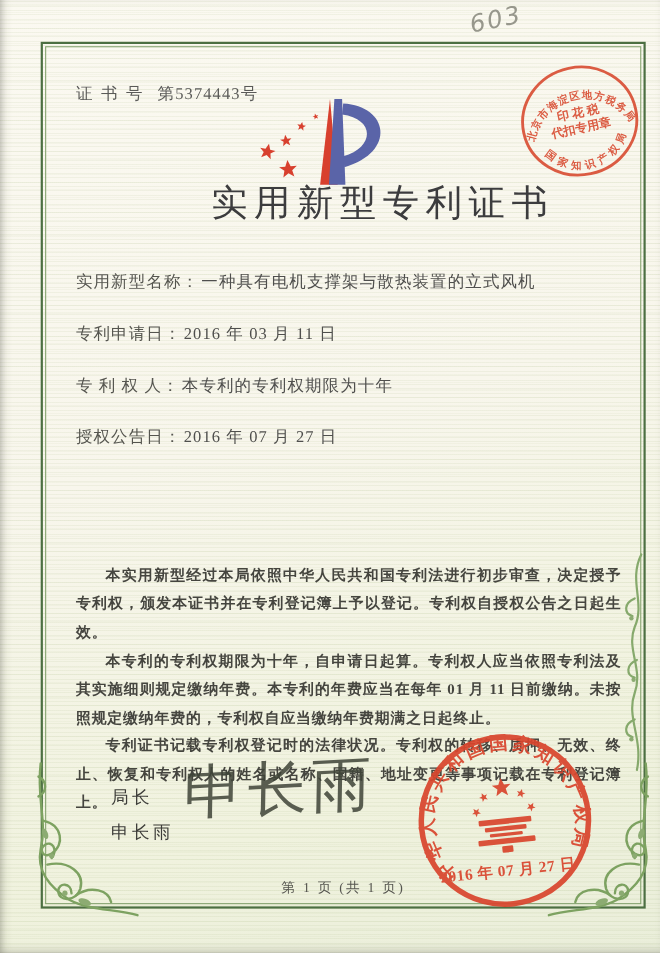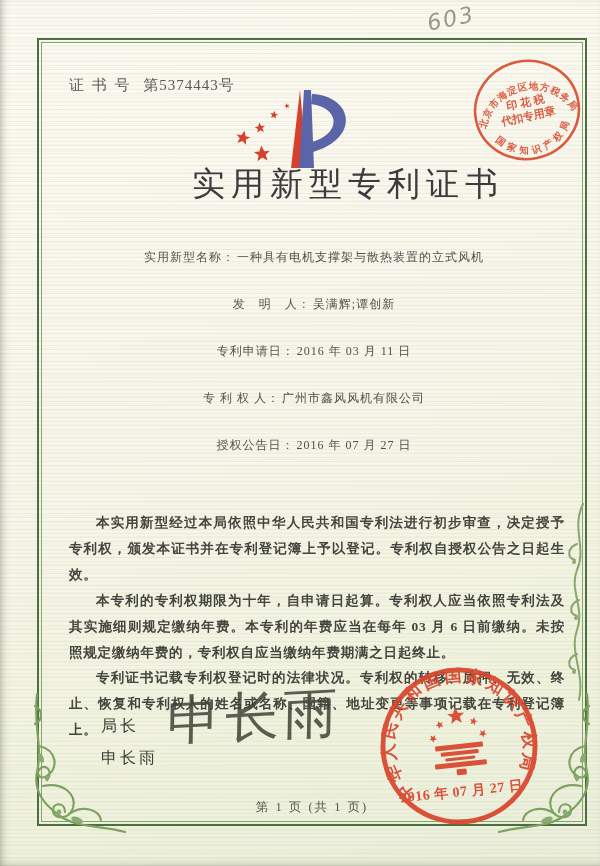--- a/index.html
+++ b/index.html
@@ -38,22 +38,22 @@
   }
   .logo{position:absolute;left:188px;top:48px;width:150px;height:82px;}
   .tax-stamp{position:absolute;left:428px;top:12px;width:120px;height:116px;transform:rotate(-12deg);opacity:.92;}
   .title{
     position:absolute;left:0;top:122px;width:100%;
     text-align:center;font-size:33px;font-weight:400;color:#3c3c3e;
     letter-spacing:6px;white-space:nowrap;margin-left:36px;
   }
   .fields{position:absolute;left:30px;top:206px;right:26px;}
   .field-row{
-    font-size:12px;color:#4f4f4d;letter-spacing:1px;
-    height:47px;line-height:22px;white-space:nowrap;text-align:center;
+    font-size:15px;color:#4f4f4d;letter-spacing:1px;
+    height:47px;line-height:22px;white-space:nowrap;
   }
   .field-row .label{color:#55554f;}
   .field-row .value{margin-left:2px;}
   .paragraphs{
     position:absolute;left:30px;top:470px;right:20px;
     font-size:13.5px;line-height:1.92;color:#45453f;
     text-align:justify;letter-spacing:0.8px;font-weight:bold;
   }
   .paragraphs p{margin:0;text-indent:2em;}
   .sign-block{
@@ -124,36 +124,33 @@
       </text>
     </svg>
 
     <div class="title">实用新型专利证书</div>
 
     <div class="fields">
       <div class="field-row">
         <span class="label">实用新型名称：</span><span class="value">一种具有电机支撑架与散热装置的立式风机</span>
       </div>
       <div class="field-row">
-        <span class="label">发　明　人：</span><span class="value">吴满辉;谭创新</span>
-      </div>
-      <div class="field-row">
         <span class="label">专利申请日：</span><span class="value">2016 年 03 月 11 日</span>
       </div>
       <div class="field-row">
-        <span class="label">专 利 权 人：</span><span class="value">广州市鑫风风机有限公司</span>
+        <span class="label">专 利 权 人：</span><span class="value">本专利的专利权期限为十年</span>
       </div>
       <div class="field-row">
         <span class="label">授权公告日：</span><span class="value">2016 年 07 月 27 日</span>
       </div>
     </div>
 
     <div class="paragraphs">
       <p>本实用新型经过本局依照中华人民共和国专利法进行初步审查，决定授予专利权，颁发本证书并在专利登记簿上予以登记。专利权自授权公告之日起生效。</p>
-      <p>本专利的专利权期限为十年，自申请日起算。专利权人应当依照专利法及其实施细则规定缴纳年费。本专利的年费应当在每年 03 月 6 日前缴纳。未按照规定缴纳年费的，专利权自应当缴纳年费期满之日起终止。</p>
+      <p>本专利的专利权期限为十年，自申请日起算。专利权人应当依照专利法及其实施细则规定缴纳年费。本专利的年费应当在每年 01 月 11 日前缴纳。未按照规定缴纳年费的，专利权自应当缴纳年费期满之日起终止。</p>
       <p>专利证书记载专利权登记时的法律状况。专利权的转移、质押、无效、终止、恢复和专利权人的姓名或名称、国籍、地址变更等事项记载在专利登记簿上。</p>
     </div>
 
     <div class="sign-block">
       <div>局长</div>
       <div>申长雨</div>
     </div>
     <div class="autograph">申长雨</div>
 
     <svg class="seal" viewBox="-92 -92 184 184" aria-hidden="true">

